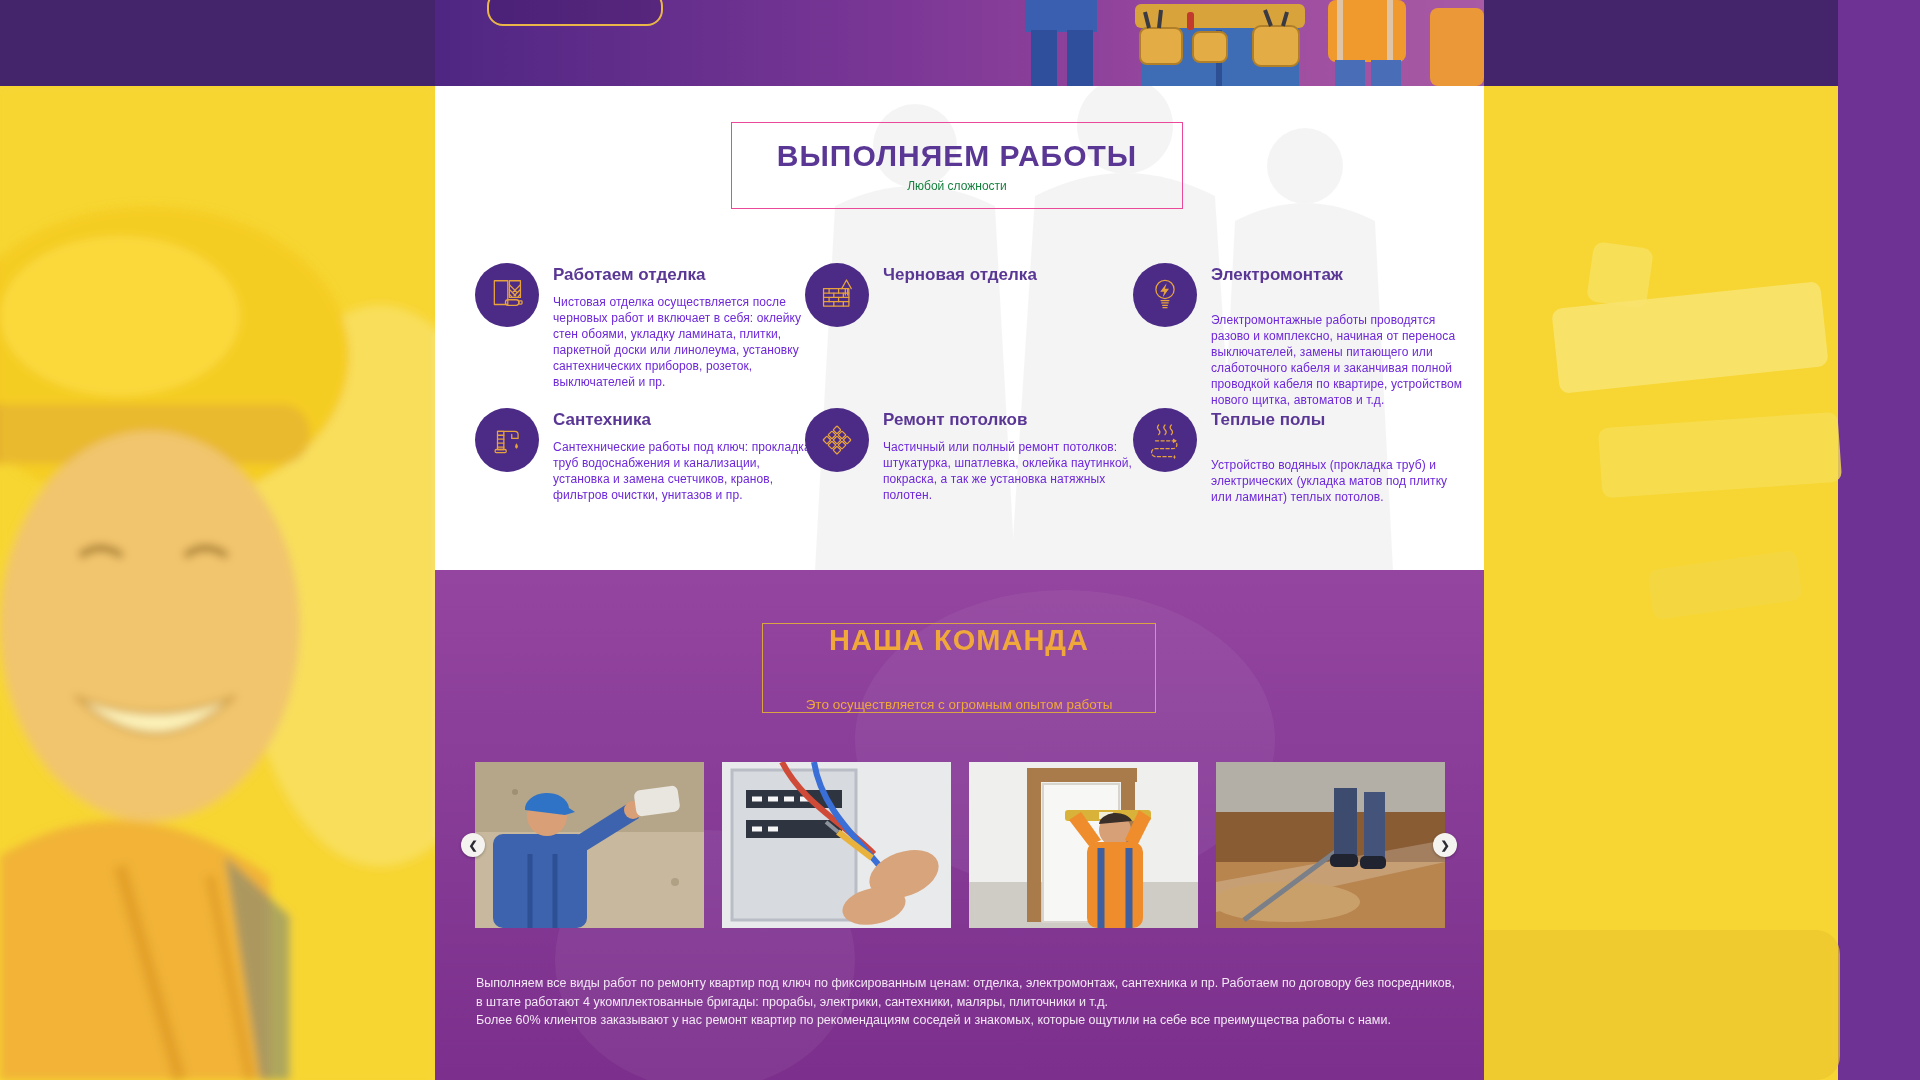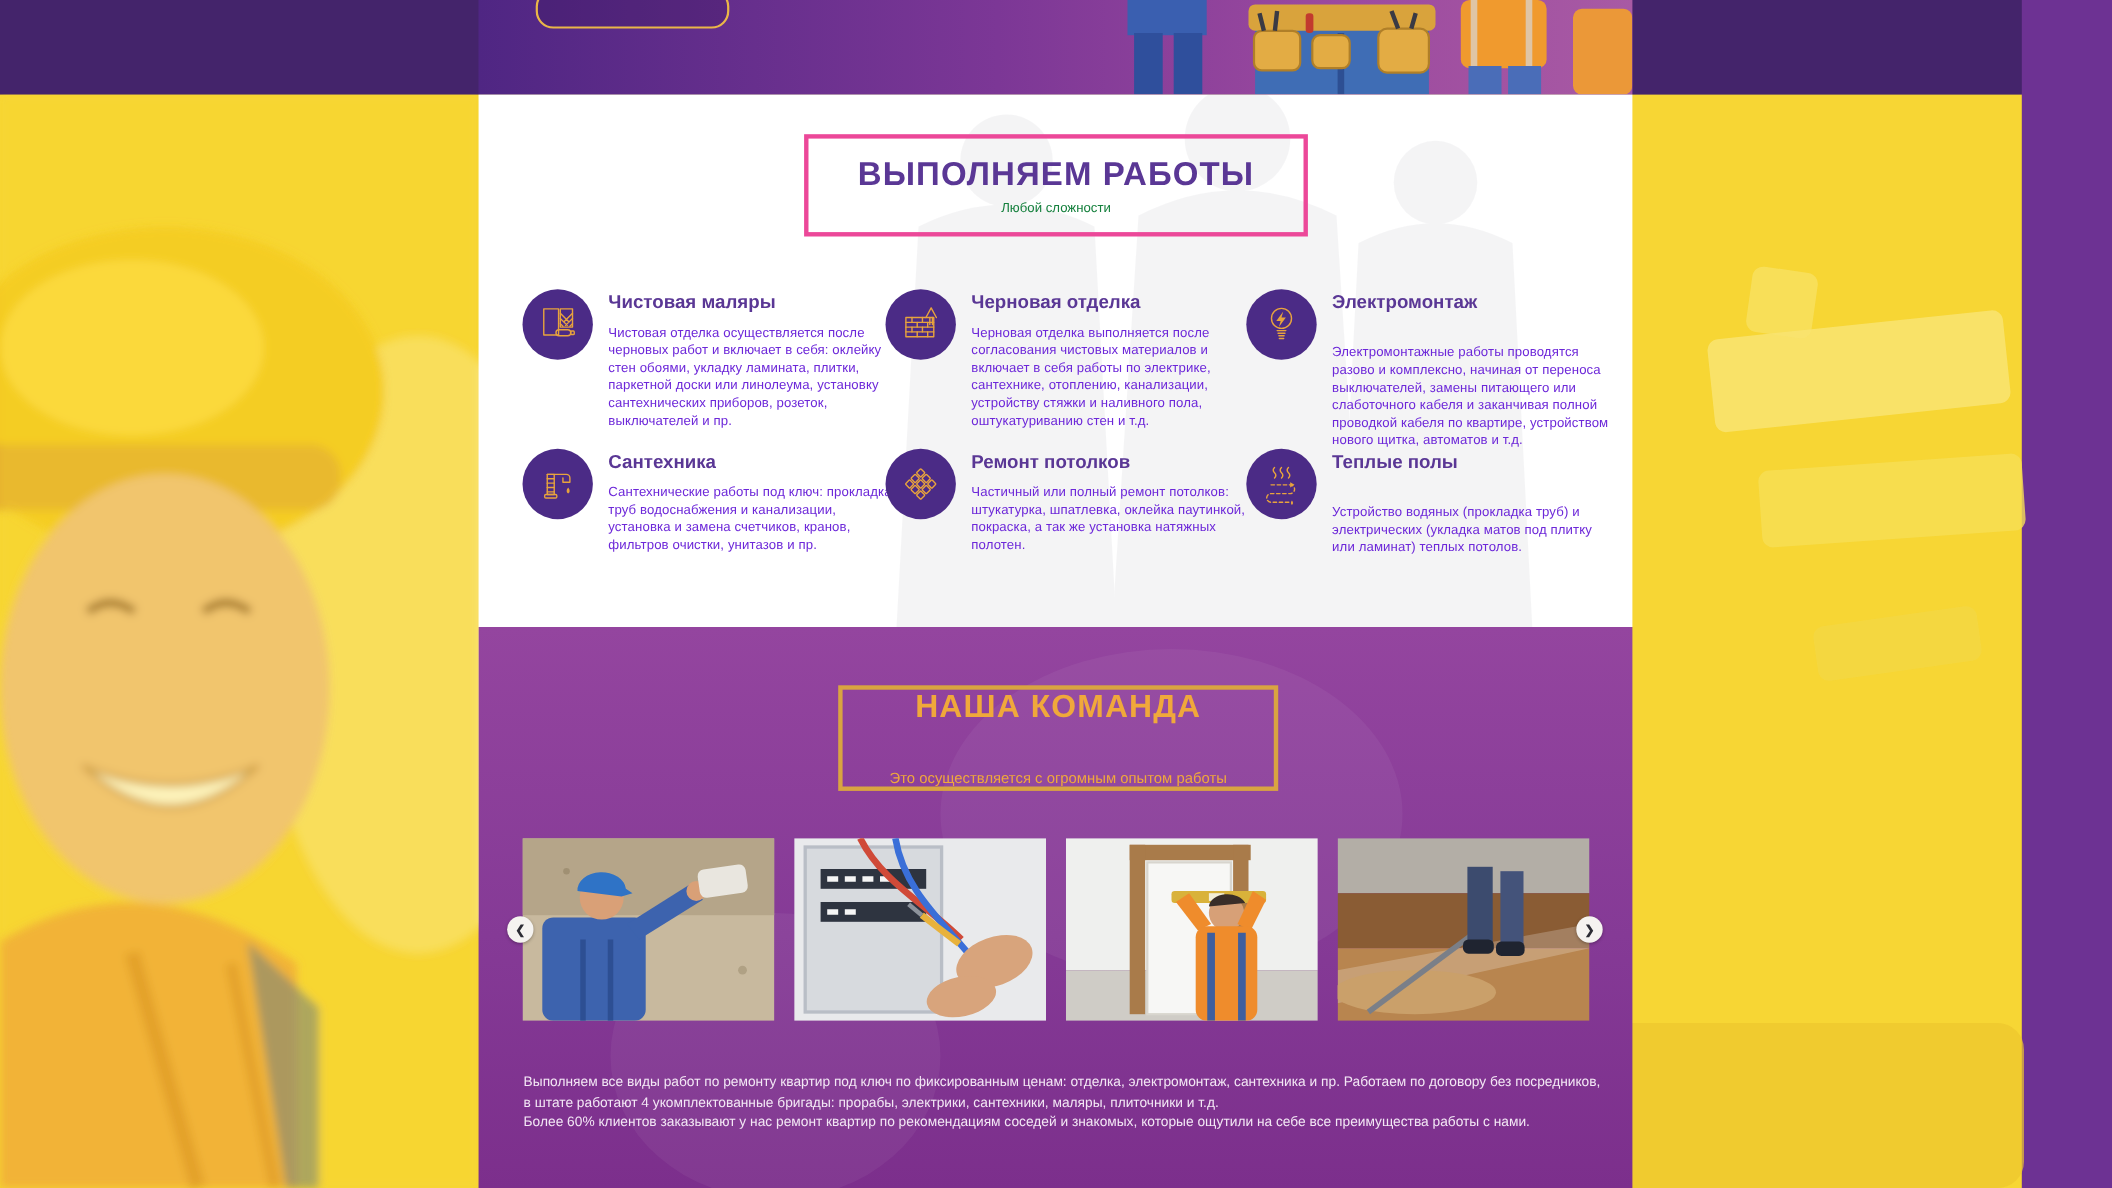--- a/index.html
+++ b/index.html
@@ -23,21 +23,21 @@
   .site{position:absolute;left:435px;top:0;width:1049px;height:1080px;}
   .site-header{position:absolute;left:0;top:0;width:1049px;height:86px;overflow:hidden;
     background:linear-gradient(90deg,#4f2683 0%,#7c3796 45%,#9c4a9f 75%,#a85aa4 100%);}
   .header-button{position:absolute;left:52px;top:-10px;width:172px;height:32px;
     border:2px solid #eab648;border-radius:16px;background:rgba(46,16,78,.25);cursor:pointer;}
   .header-workers{position:absolute;left:0;top:0;width:1049px;height:86px;}
 
   
   .services{position:absolute;left:0;top:86px;width:1049px;height:484px;background:#ffffff;}
   .ghost-workers{position:absolute;left:290px;top:0;width:720px;height:484px;opacity:.06;}
-  .title-box{position:absolute;border:4px solid #ec4899;display:flex;flex-direction:column;
+  .title-box{position:absolute;border:1px solid #ec4899;display:flex;flex-direction:column;
     align-items:center;justify-content:center;text-align:center;background:transparent;}
   .services .title-box{left:296px;top:36px;width:450px;height:85px;}
   .services-title{font-size:30px;font-weight:bold;letter-spacing:1px;color:#5a3795;}
   .services-subtitle{font-size:12px;color:#15803d;margin-top:6px;}
   .cards-row{position:absolute;left:40px;width:980px;display:grid;grid-template-columns:330px 328px 312px;}
   .row1{top:177px;}
   .row2{top:322px;}
   .card{display:flex;align-items:flex-start;}
   .icon-circle{width:64px;height:64px;border-radius:50%;background:#4b2b86;flex:0 0 auto;
     display:flex;align-items:center;justify-content:center;}
@@ -147,37 +147,36 @@
         <span class="icon-circle">
           <svg width="38" height="38" viewBox="0 0 48 48">
             <rect x="8" y="6" width="17" height="30"></rect>
             <rect x="27" y="6" width="14" height="21"></rect>
             <path d="M27 11 l10 10 M27 17 l8 8 M27 23 l3 3 M41 11 l-10 10 M41 17 l-8 8 M41 23 l-3 3"></path>
             <rect x="22" y="30" width="17" height="7" rx="3.5"></rect>
             <rect x="39" y="31.5" width="4" height="4" rx="1"></rect>
           </svg>
         </span>
         <div class="card-body">
-          <div class="card-title">Чистовая маляры</div>
+          <div class="card-title">Работаем отделка</div>
           <div class="card-text">Чистовая отделка осуществляется после черновых работ и включает в себя: оклейку стен обоями, укладку ламината, плитки, паркетной доски или линолеума, установку сантехнических приборов, розеток, выключателей и пр.</div>
         </div>
       </div>
       <div class="card c2">
         <span class="icon-circle">
           <svg width="38" height="38" viewBox="0 0 48 48">
             <path d="M30 16 L36 5 L42 16"></path>
             <path d="M34.5 16 v8 M37.5 16 v8"></path>
             <rect x="7" y="16" width="32" height="22"></rect>
             <path d="M7 21.5 h32 M7 27 h32 M7 32.5 h32"></path>
             <path d="M14 16 v5.5 M26 16 v5.5 M20 21.5 v5.5 M32 21.5 v5.5 M14 27 v5.5 M26 27 v5.5 M20 32.5 v5.5 M32 32.5 v5.5"></path>
           </svg>
         </span>
         <div class="card-body">
           <div class="card-title">Черновая отделка</div>
-          <div class="card-text">Черновая отделка выполняется после согласования чистовых материалов и включает в себя работы по электрике, сантехнике, отоплению, канализации, устройству стяжки и наливного пола, оштукатуриванию стен и т.д.</div>
         </div>
       </div>
       <div class="card c3">
         <span class="icon-circle">
           <svg width="38" height="38" viewBox="0 0 48 48">
             <circle cx="24" cy="17" r="11.5"></circle>
             <path d="M26 9 L18 20 H23 L21 27 L29 16 H24 Z" fill="#e8a33d" stroke="none"></path>
             <path d="M19 31 h10 M20 34 h8 M21 37 h6"></path>
             <path d="M21.5 40 h5"></path>
           </svg>

